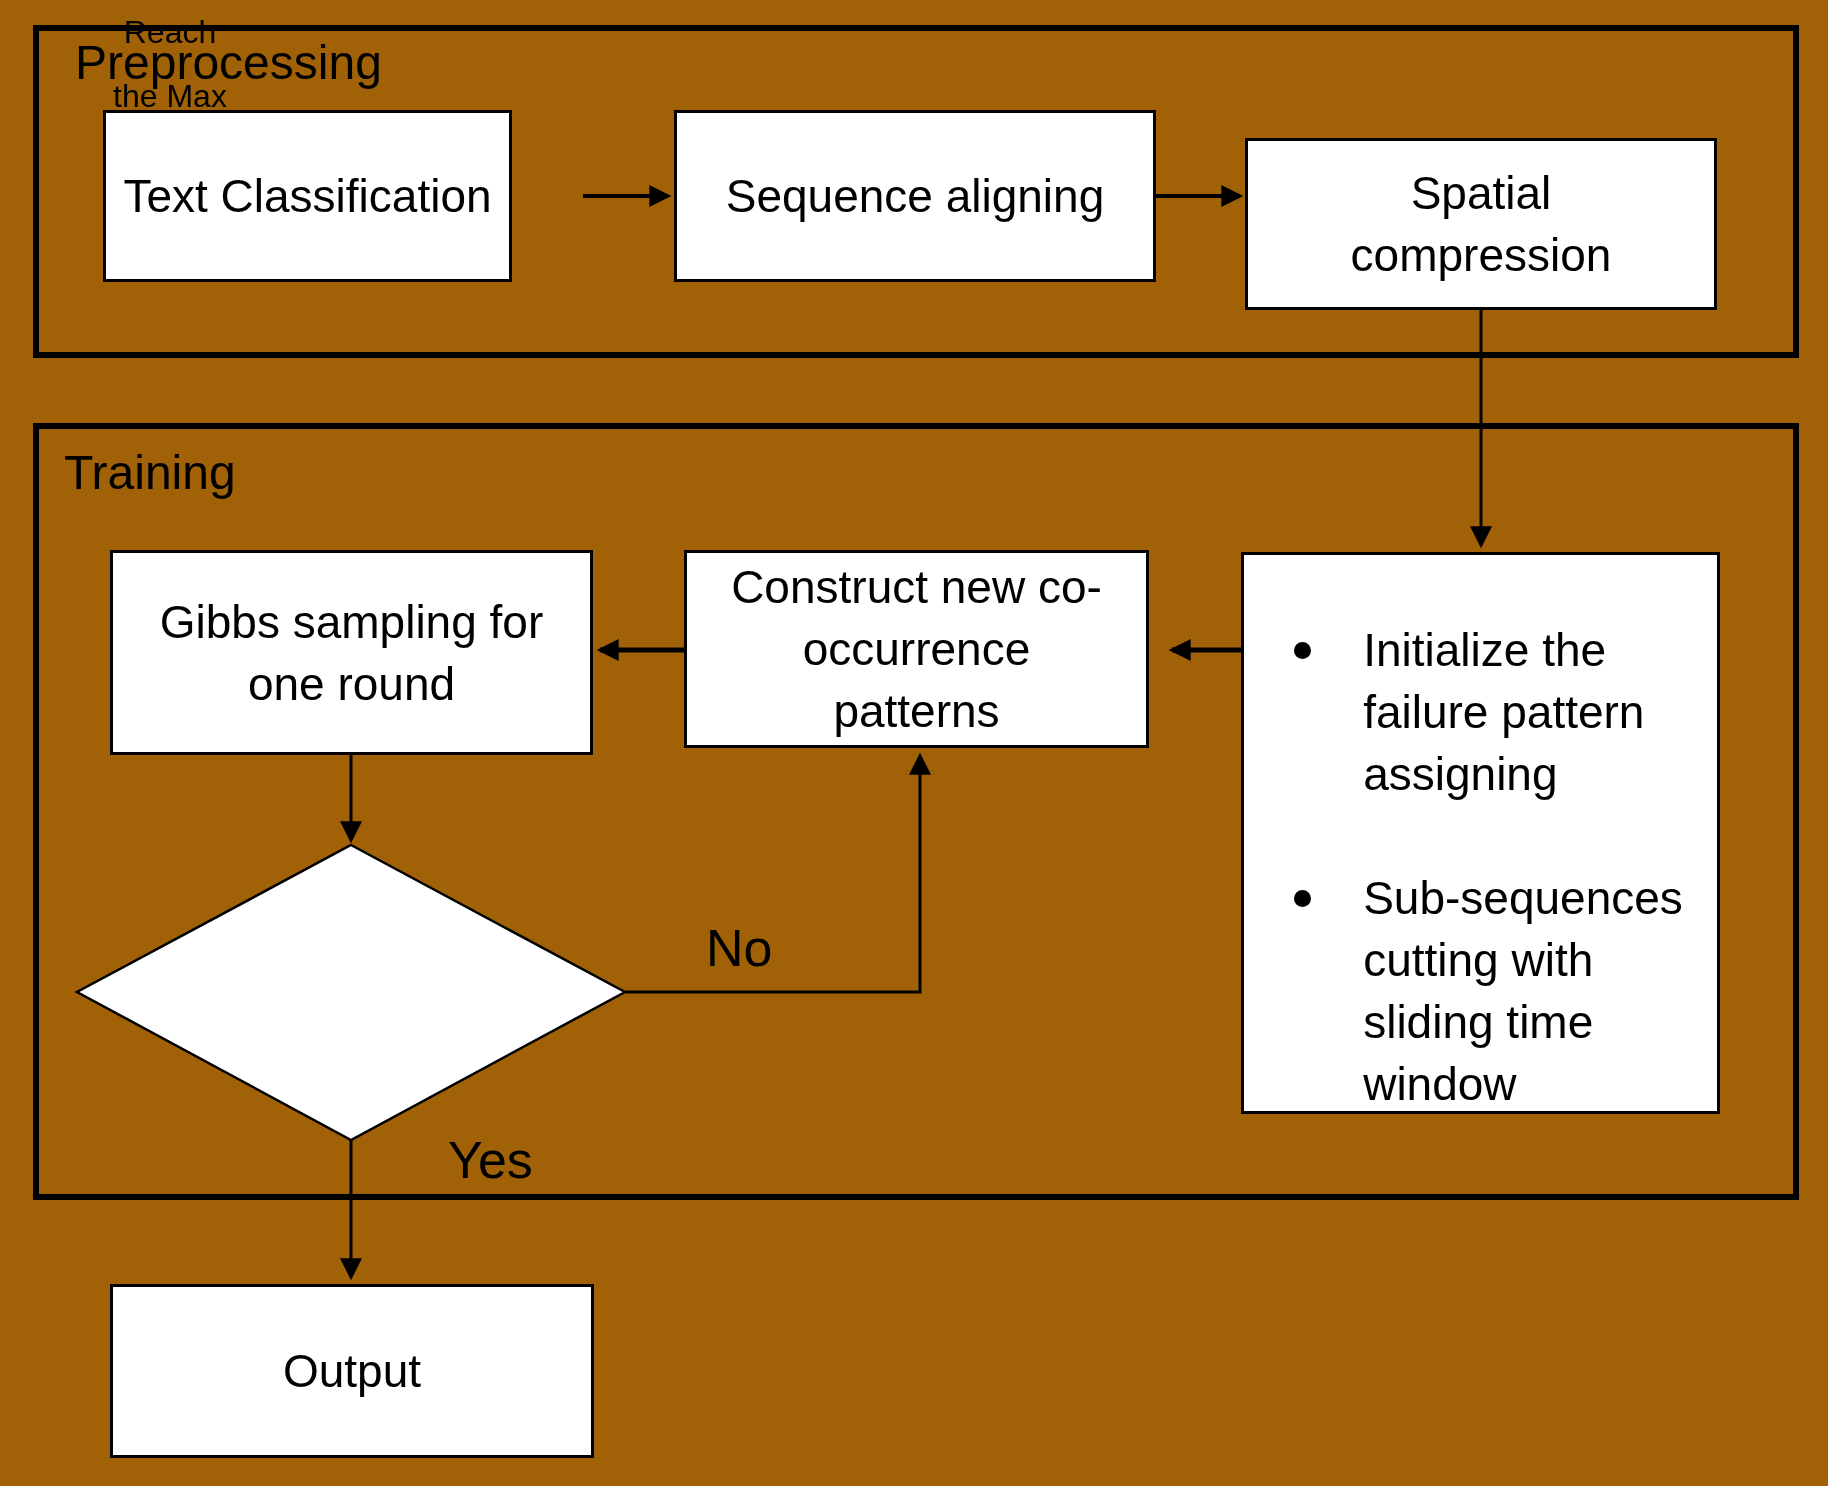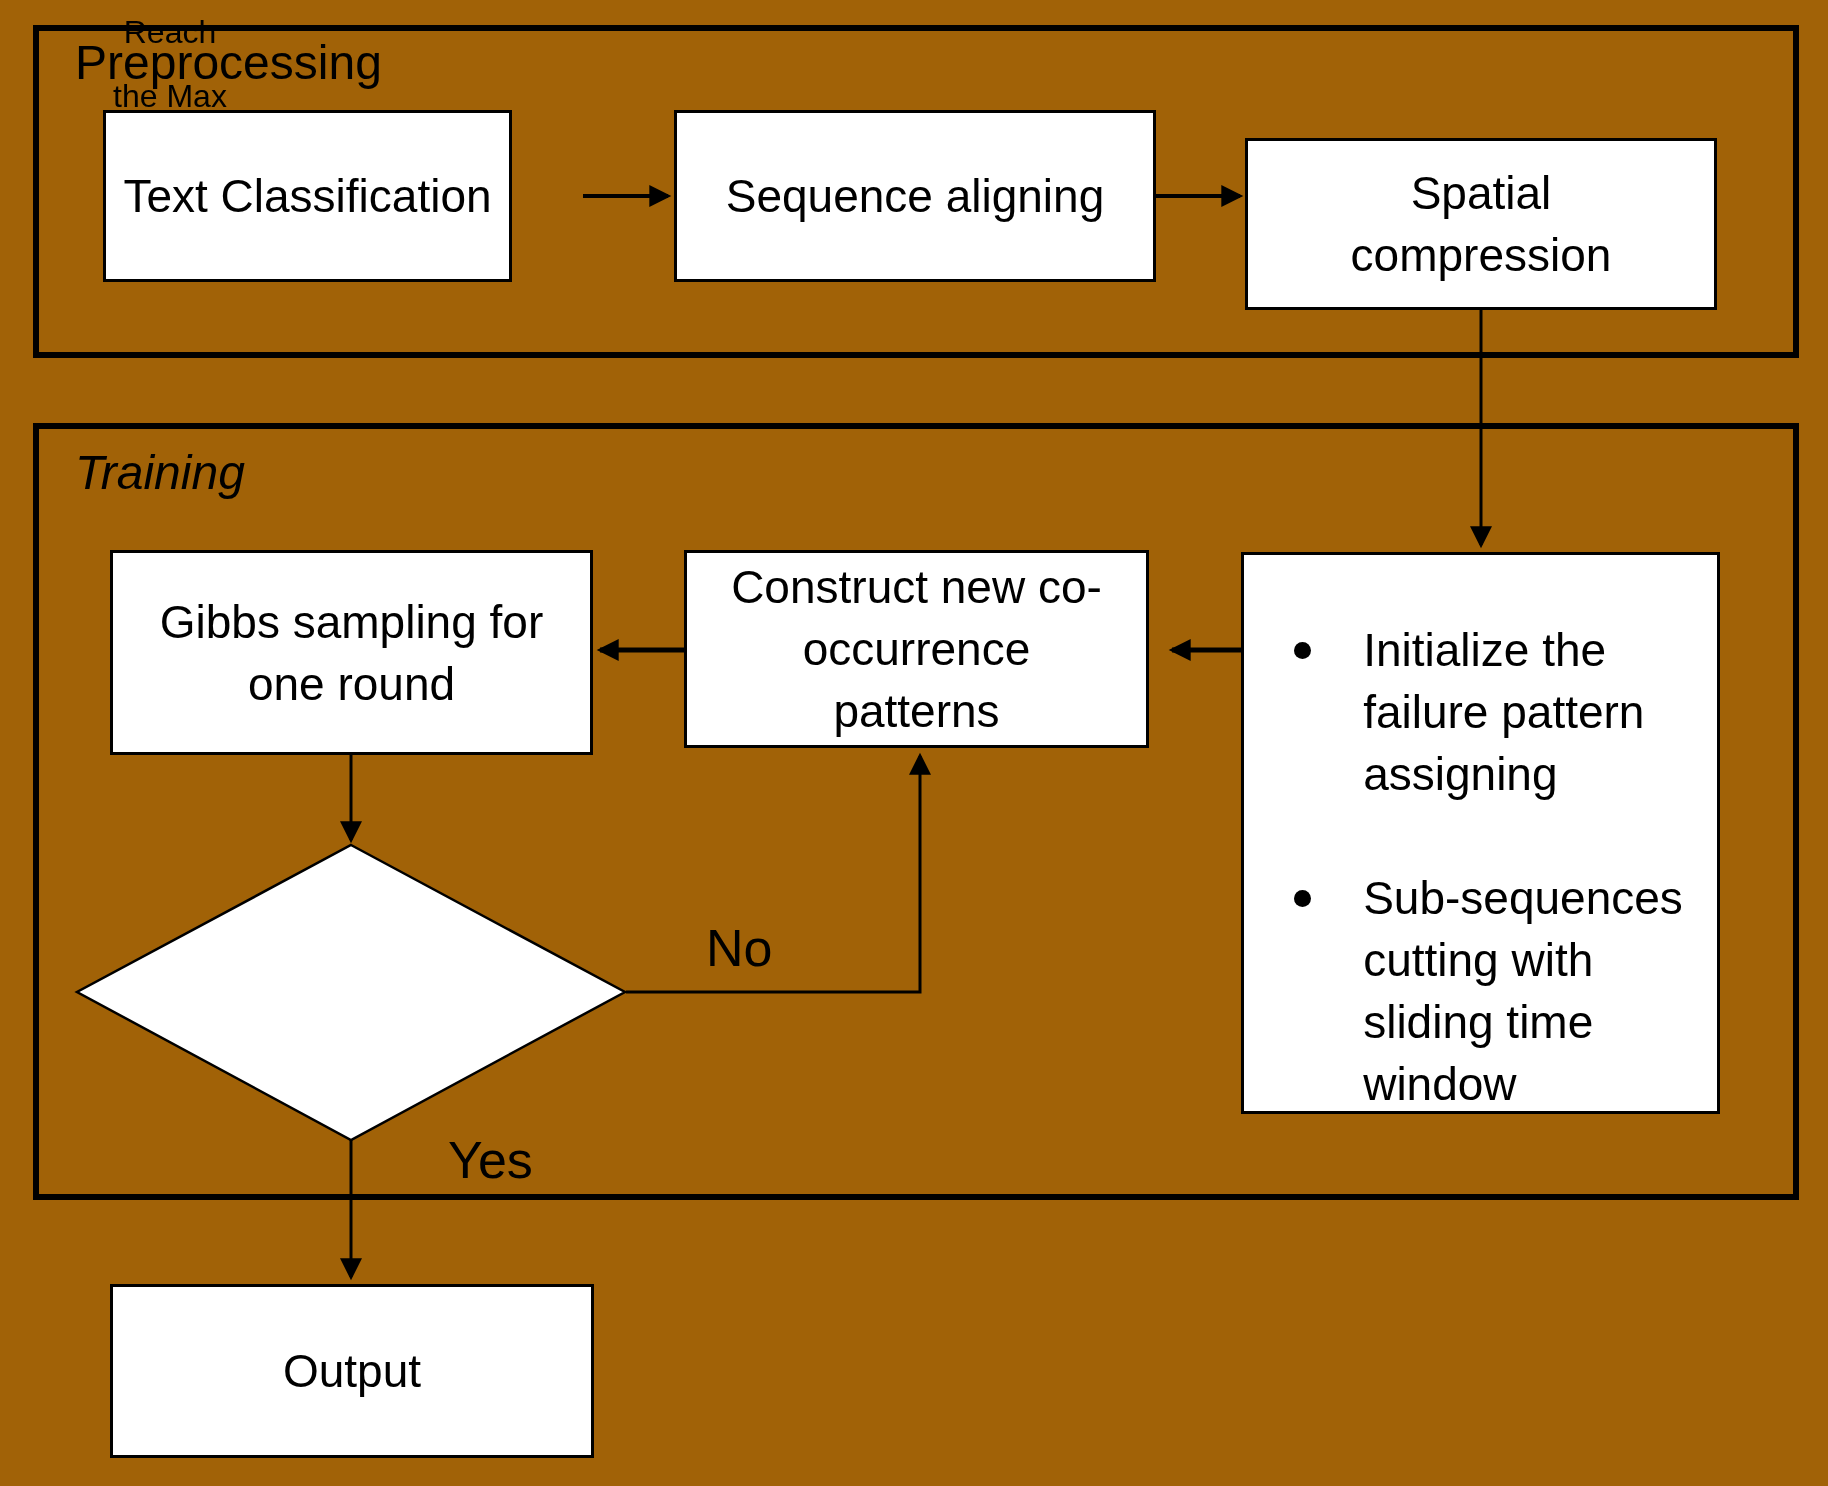--- a/index.html
+++ b/index.html
@@ -35,21 +35,21 @@
   #training-frame      { left: 33px; top: 423px; width: 1766px; height: 777px; }
 
   .section-label {
     position: absolute;
     z-index: 2;
     font-size: 48px;
     line-height: 54px;
     white-space: pre-line;
   }
   #preprocessing-label { left: 75px; top: 36px; }
-  #training-label      { left: 75px; top: 446px; font-style: italic; }
+  #training-label      { left: 64px; top: 446px; }
 
   .node {
     position: absolute;
     z-index: 2;
     background: #ffffff;
     border: 3px solid #000000;
     box-sizing: border-box;
     display: flex;
     align-items: center;
     justify-content: center;

